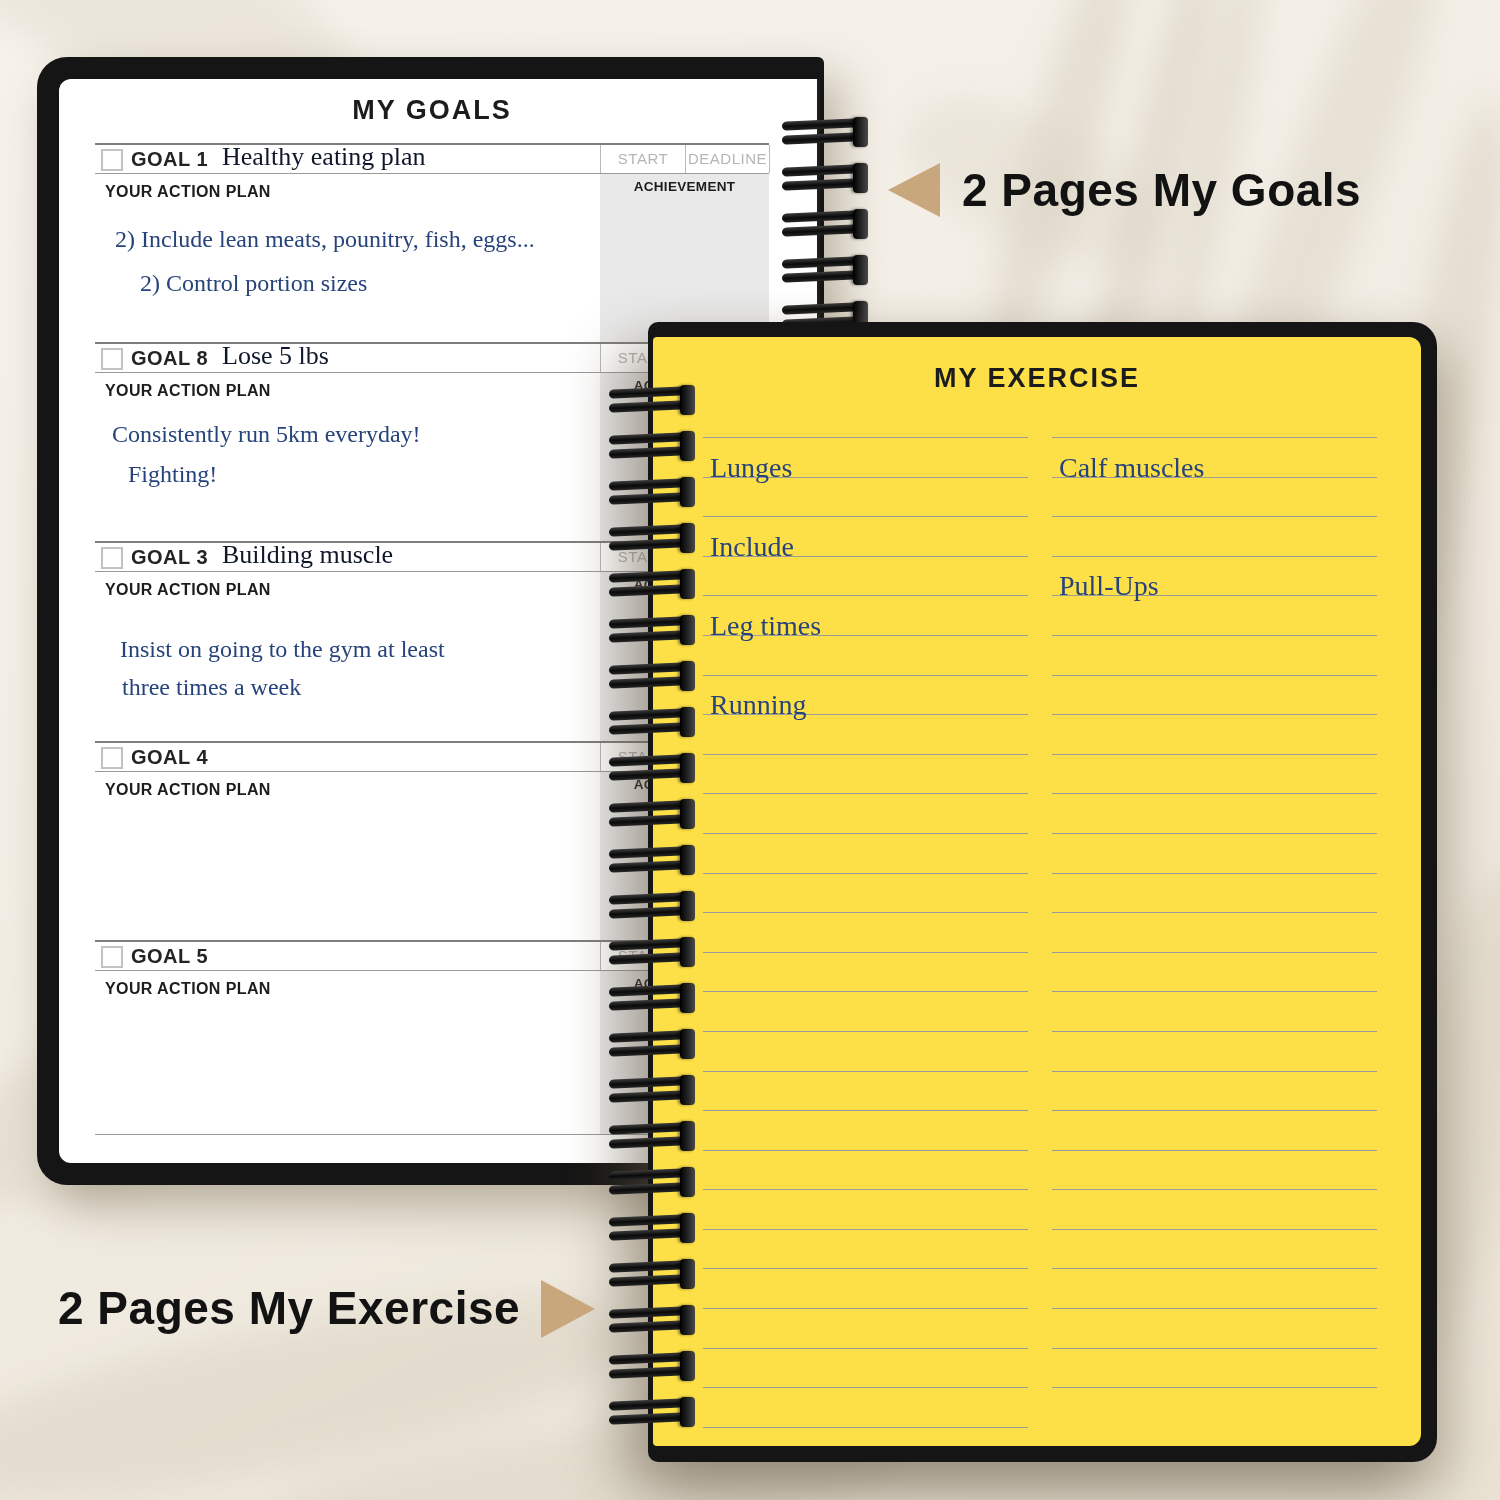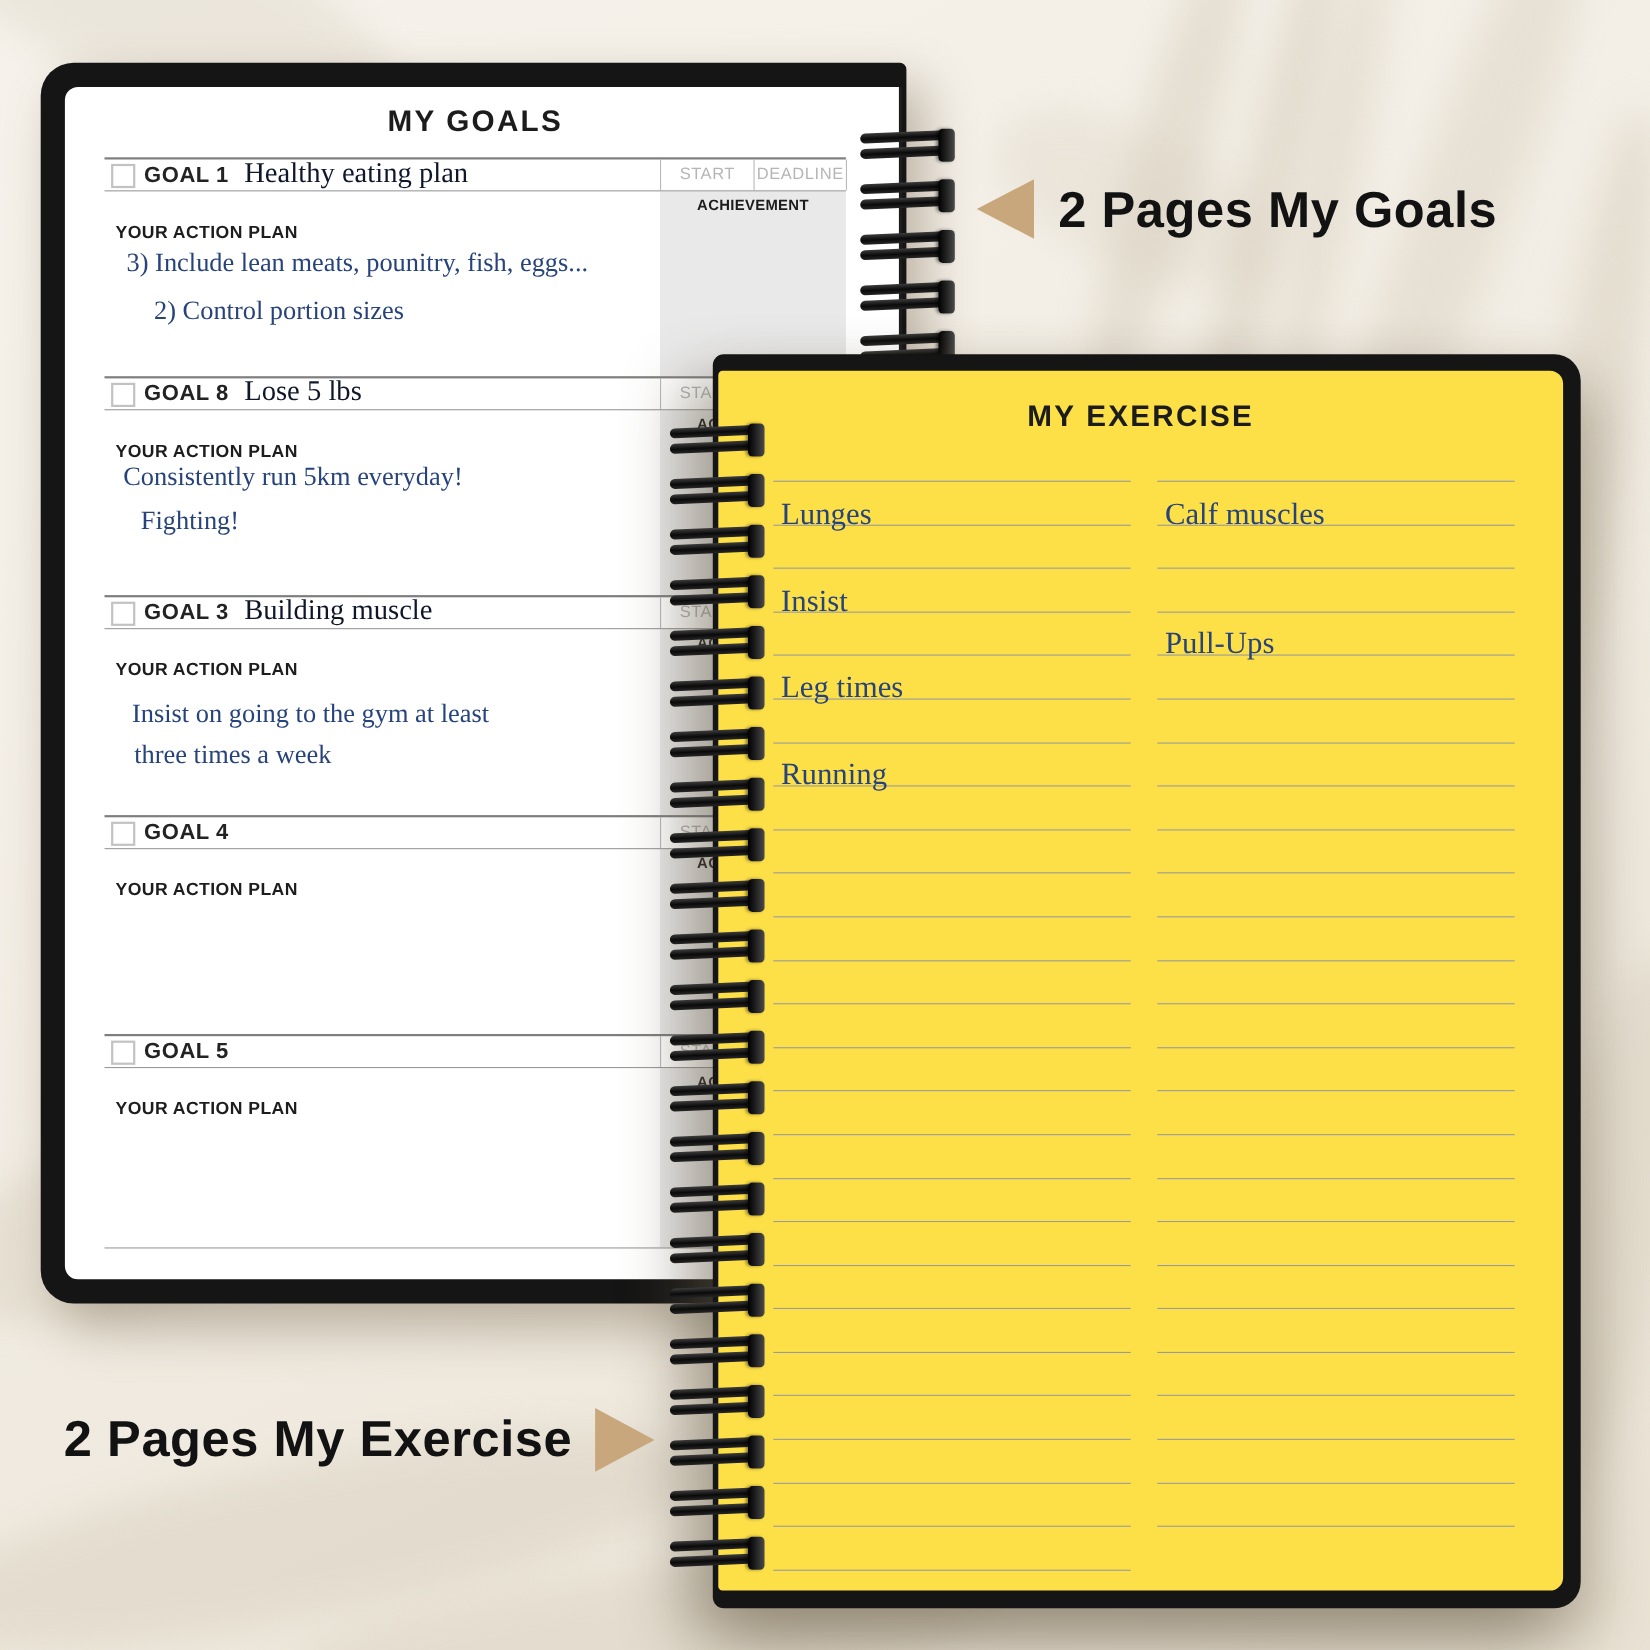--- a/index.html
+++ b/index.html
@@ -36,21 +36,21 @@
   .sec-gray{position:absolute;top:29px;bottom:0;left:505px;right:0;background:#e9e9e9;}
   .sec-head{position:absolute;top:0;left:0;right:0;height:28px;background:#fff;
             border-top:2px solid #7e7e7e;border-bottom:1px solid #9a9a9a;}
   .chk{position:absolute;left:6px;top:4px;width:18px;height:18px;border:2px solid #c2c2c2;background:#fff;}
   .goal-label{position:absolute;left:36px;top:0;line-height:28px;font-size:20px;font-weight:bold;color:#232323;letter-spacing:.5px;}
   .cell{position:absolute;top:0;height:28px;line-height:28px;text-align:center;
         font-size:15px;color:#b5b5b5;letter-spacing:.5px;}
   .cell-start{left:505px;width:84px;border-left:1px solid #b9b9b9;}
   .cell-deadline{left:590px;width:83px;border-left:1px solid #b9b9b9;border-right:1px solid #b9b9b9;}
   .action-label{position:absolute;top:40px;left:10px;font-size:16px;font-weight:600;
-                letter-spacing:.4px;color:#1d1d1d;margin-top:20px;}
+                letter-spacing:.4px;color:#1d1d1d;}
   .ach-label{position:absolute;top:36px;left:505px;width:169px;text-align:center;
              font-size:13.5px;font-weight:bold;color:#1c1c1c;letter-spacing:.3px;}
   .hand{font-family:cursive;white-space:nowrap;}
   .hand-red{color:#0f172a;}
   .hand-blue{color:#27437b;}
   .goal-title{position:absolute;left:127px;top:-3px;font-size:26px;line-height:30px;}
   .pl{position:absolute;font-size:24px;}
   .sec1 .pl0{top:83px;left:20px}.sec1 .pl1{top:127px;left:45px}
   .sec2 .pl0{top:79px;left:17px}.sec2 .pl1{top:119px;left:33px}
   .sec3 .pl0{top:95px;left:25px}.sec3 .pl1{top:133px;left:27px}
@@ -117,21 +117,21 @@
           <div class="sec-gray"></div>
           <div class="sec-head">
             <span class="chk"></span>
             <span class="goal-label">GOAL 1</span>
             <span class="goal-title hand hand-red">Healthy eating plan</span>
             <span class="cell cell-start">START</span>
             <span class="cell cell-deadline">DEADLINE</span>
           </div>
           <div class="action-label">YOUR ACTION PLAN</div>
           <div class="ach-label">ACHIEVEMENT</div>
-          <div class="pl pl0 hand hand-blue">3) Include lean meats, pounitry, fish, eggs...</div>
+          <div class="pl pl0 hand hand-blue">2) Include lean meats, pounitry, fish, eggs...</div>
           <div class="pl pl1 hand hand-blue">2) Control portion sizes</div>
         </div>
 
         <div class="sec sec2">
           <div class="sec-gray"></div>
           <div class="sec-head">
             <span class="chk"></span>
             <span class="goal-label">GOAL 8</span>
             <span class="goal-title hand hand-red">Lose 5 lbs</span>
             <span class="cell cell-start">START</span>
@@ -217,21 +217,21 @@
 
   <div class="nb-ex">
     <div class="pg-ex">
       <div class="ex-title">MY EXERCISE</div>
       <div class="ex-col ex-col0">
           <div class="ex-row">
             <span class="ex-entry hand">Lunges</span>
           </div>
           <div class="ex-row"></div>
           <div class="ex-row">
-            <span class="ex-entry hand">Insist</span>
+            <span class="ex-entry hand">Include</span>
           </div>
           <div class="ex-row"></div>
           <div class="ex-row">
             <span class="ex-entry hand">Leg times</span>
           </div>
           <div class="ex-row"></div>
           <div class="ex-row">
             <span class="ex-entry hand">Running</span>
           </div>
           <div class="ex-row"></div>

